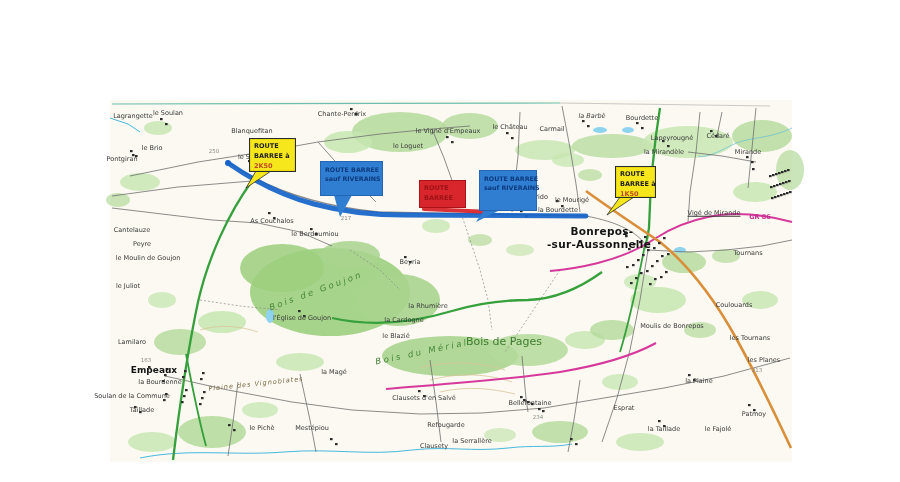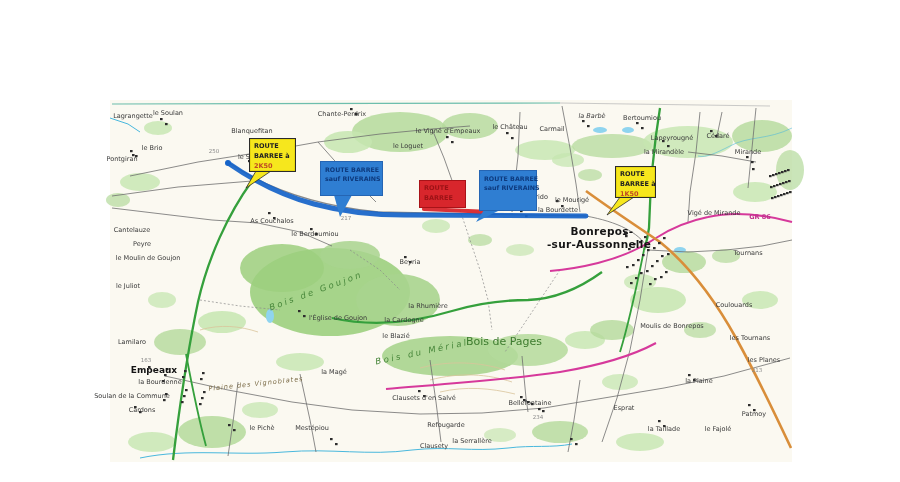--- a/index.html
+++ b/index.html
@@ -307,48 +307,48 @@
       <span class="maplabel" style="left: 253px; top: 157px; transform: translate(-50%, -50%);">le Soulan</span>
       <span class="maplabel" style="left: 266px; top: 169px; transform: translate(-50%, -50%);">la Boudère</span>
       <span class="maplabel" style="left: 354px; top: 172px; transform: translate(-50%, -50%);">Maison Neuve</span>
       <span class="maplabel" style="left: 341px; top: 184px; transform: translate(-50%, -50%);">la Cabène</span>
       <span class="maplabel" style="left: 342px; top: 114px; transform: translate(-50%, -50%);">Chante-Perdrix</span>
       <span class="maplabel" style="left: 390px; top: 146px; transform: translate(-50%, -50%); padding-left: 36px;">le Loguet</span>
       <span class="maplabel" style="left: 448px; top: 131px; transform: translate(-50%, -50%);">le Vigné d'Empeaux</span>
       <span class="maplabel" style="left: 510px; top: 127px; transform: translate(-50%, -50%);">le Château</span>
       <span class="maplabel" style="left: 552px; top: 129px; transform: translate(-50%, -50%);">Carmail</span>
       <span class="maplabel" style="left: 592px; top: 116px; transform: translate(-50%, -50%); font-style: italic;">la Barbè</span>
-      <span class="maplabel" style="left: 642px; top: 118px; transform: translate(-50%, -50%);">Bertoumiou</span>
+      <span class="maplabel" style="left: 642px; top: 118px; transform: translate(-50%, -50%);">Bourdette</span>
       <span class="maplabel" style="left: 672px; top: 138px; transform: translate(-50%, -50%);">Lapeyrougné</span>
       <span class="maplabel" style="left: 664px; top: 152px; transform: translate(-50%, -50%);">la Mirandèle</span>
       <span class="maplabel" style="left: 718px; top: 136px; transform: translate(-50%, -50%);">Cédaré</span>
       <span class="maplabel" style="left: 748px; top: 152px; transform: translate(-50%, -50%);">Mirande</span>
-      <span class="maplabel" style="left: 714px; top: 213px; transform: translate(-50%, -50%);">Vigé de Mirande</span>
+      <span class="maplabel" style="left: 714px; top: 213px; transform: translate(-50%, -50%); text-decoration: underline;">Vigé de Mirande</span>
       <span class="maplabel pink" style="left: 760px; top: 217px; transform: translate(-50%, -50%);">GR 86</span>
       <span class="maplabel" style="left: 272px; top: 221px; transform: translate(-50%, -50%);">As Couchalos</span>
       <span class="maplabel" style="left: 315px; top: 234px; transform: translate(-50%, -50%);">le Berdoumiou</span>
       <span class="maplabel" style="left: 572px; top: 200px; transform: translate(-50%, -50%);">le Mourigé</span>
       <span class="maplabel" style="left: 530px; top: 197px; transform: translate(-50%, -50%);">le Nourrido</span>
       <span class="maplabel" style="left: 520px; top: 206px; transform: translate(-50%, -50%);">la Mouréto</span>
       <span class="maplabel" style="left: 558px; top: 210px; transform: translate(-50%, -50%);">la Bourdette</span>
       <span class="maplabel" style="left: 410px; top: 262px; transform: translate(-50%, -50%);">Beyria</span>
       <span class="maplabel" style="left: 404px; top: 280px; transform: translate(-50%, -50%); margin-top: 40px;">la Cardogne</span>
       <span class="maplabel" style="left: 428px; top: 306px; transform: translate(-50%, -50%);">la Rhumière</span>
       <span class="maplabel woodbig" style="left: 316px; top: 291px; transform: translate(-50%, -50%) rotate(-20deg);">Bois de Goujon</span>
-      <span class="maplabel" style="left: 302px; top: 318px; transform: translate(-50%, -50%); margin-left: 36px;">l'Église de Goujon</span>
+      <span class="maplabel" style="left: 302px; top: 318px; transform: translate(-50%, -50%);">l'Église de Goujon</span>
       <span class="maplabel town" style="left: 602px; top: 231px; transform: translate(-50%, -50%);">Bonrepos-</span>
       <span class="maplabel town" style="left: 599px; top: 244px; transform: translate(-50%, -50%);">-sur-Aussonnelle</span>
       <span class="maplabel" style="left: 748px; top: 253px; transform: translate(-50%, -50%);">Tournans</span>
       <span class="maplabel" style="left: 734px; top: 305px; transform: translate(-50%, -50%);">Coulouards</span>
       <span class="maplabel" style="left: 750px; top: 338px; transform: translate(-50%, -50%);">les Tournans</span>
       <span class="maplabel" style="left: 672px; top: 326px; transform: translate(-50%, -50%);">Moulis de Bonrepos</span>
       <span class="maplabel town2" style="left: 154px; top: 370px; transform: translate(-50%, -50%);">Empeaux</span>
       <span class="maplabel" style="left: 160px; top: 382px; transform: translate(-50%, -50%);">la Bourdenne</span>
       <span class="maplabel" style="left: 132px; top: 396px; transform: translate(-50%, -50%);">Soulan de la Commune</span>
-      <span class="maplabel" style="left: 142px; top: 410px; transform: translate(-50%, -50%);">Cardons</span>
+      <span class="maplabel" style="left: 142px; top: 410px; transform: translate(-50%, -50%);">Taillade</span>
       <span class="maplabel" style="left: 132px; top: 230px; transform: translate(-50%, -50%);">Cantelauze</span>
       <span class="maplabel" style="left: 142px; top: 244px; transform: translate(-50%, -50%);">Peyre</span>
       <span class="maplabel" style="left: 148px; top: 258px; transform: translate(-50%, -50%);">le Moulin de Goujon</span>
       <span class="maplabel" style="left: 128px; top: 286px; transform: translate(-50%, -50%);">le Juliot</span>
       <span class="maplabel" style="left: 132px; top: 342px; transform: translate(-50%, -50%);">Lamilaro</span>
       <span class="maplabel woodbig" style="left: 422px; top: 352px; transform: translate(-50%, -50%) rotate(-12deg);">Bois du Mérial</span>
       <span class="maplabel wood" style="left: 504px; top: 341px; transform: translate(-50%, -50%);">Bois de Pages</span>
       <span class="maplabel plain" style="left: 256px; top: 384px; transform: translate(-50%, -50%) rotate(-6deg);">Plaine des Vignoblates</span>
       <span class="maplabel" style="left: 396px; top: 336px; transform: translate(-50%, -50%);">le Blazié</span>
       <span class="maplabel" style="left: 334px; top: 372px; transform: translate(-50%, -50%);">la Magé</span>

